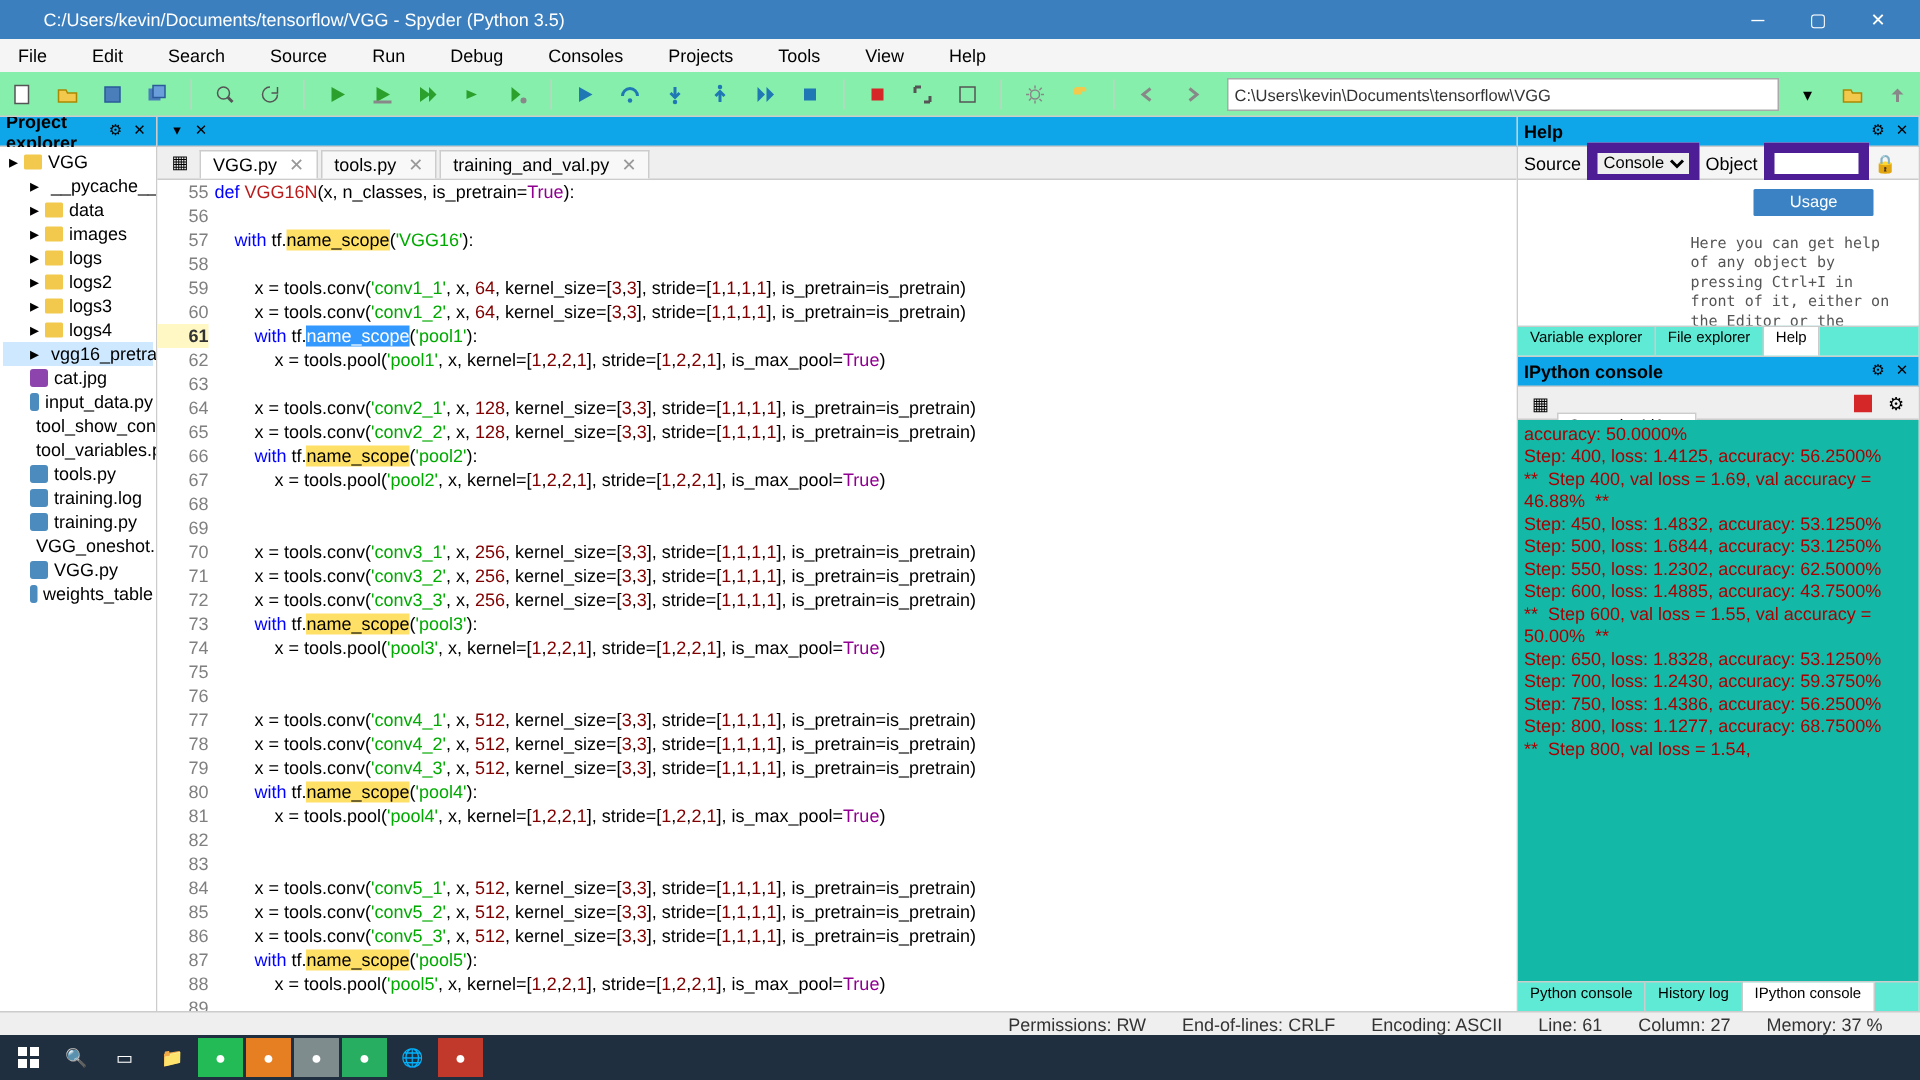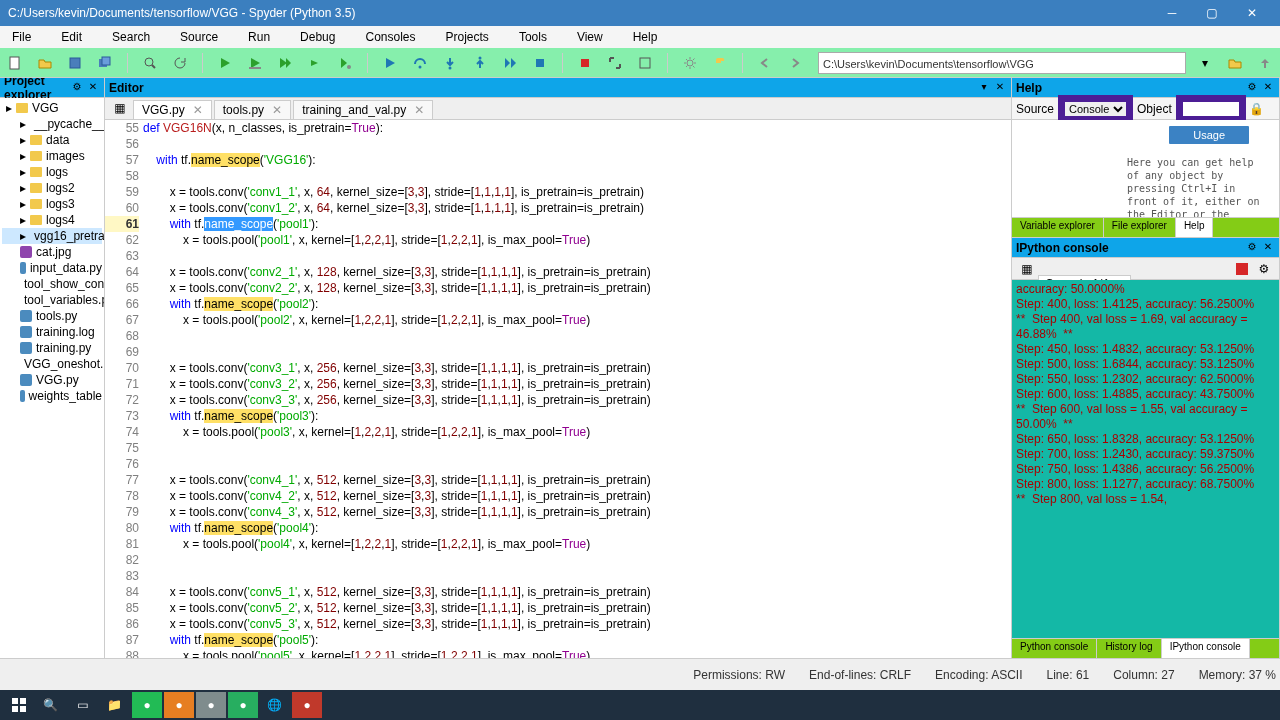--- a/index.html
+++ b/index.html
@@ -1,18 +1,18 @@
 <!DOCTYPE html>
 <html><head>
 <meta charset="utf-8">
 <style>
 * { margin: 0; padding: 0; box-sizing: border-box; font-family: "Segoe UI", Tahoma, sans-serif; font-size: 12px; }
 body { width: 1280px; height: 720px; overflow: hidden; background: #f0f0f0; display: flex; flex-direction: column; }
 .titlebar { background: #3b7fbf; color: #fff; height: 26px; display: flex; align-items: center; padding: 0 8px; }
-.titlebar .title { flex: 1; font-size: 12px; }
+.titlebar .title { flex: 1; font-size: 12px; margin-left: 21px; }
 .titlebar .winbtn { width: 40px; height: 26px; display: flex; align-items: center; justify-content: center; color: #fff; }
 .menubar { background: #f5f5f5; height: 22px; display: flex; align-items: center; padding: 0 4px; gap: 14px; }
 .menubar span { padding: 2px 8px; }
 .toolbar { background: #86efac; height: 30px; display: flex; align-items: center; padding: 2px 4px; gap: 8px; border-bottom: 1px solid #ccc; }
 .tbtn { width: 22px; height: 22px; display: flex; align-items: center; justify-content: center; border: 1px solid transparent; border-radius: 2px; }
 .tsep { width: 1px; height: 20px; background: #ccc; margin: 0 3px; }
 .pathbox { flex: 1; height: 22px; background: #fff; border: 1px solid #aaa; padding: 0 4px; font-size: 11px; line-height: 22px; color: #333; margin-left: 4px; }
 .main { flex: 1; display: flex; overflow: hidden; }
 .panel { display: flex; flex-direction: column; border-right: 1px solid #ccc; }
 .panel-header { background: #0ea5e9; border-bottom: 1px solid #ccc; height: 20px; display: flex; align-items: center; padding: 0 4px; font-size: 11px; }
@@ -44,29 +44,29 @@
 .bool { color: #900090; }
 .sel { background: #ffe066; }
 .selblue { background: #3399ff; color: #fff; }
 .right { width: 268px; display: flex; flex-direction: column; }
 .help { flex: 0 0 160px; border-bottom: 1px solid #ccc; display: flex; flex-direction: column; }
 .help-tools { height: 22px; display: flex; align-items: center; gap: 4px; padding: 0 4px; font-size: 11px; border-bottom: 1px solid #ccc; background: #f5f5f5; }
 .help-tools select, .help-tools input { font-size: 11px; height: 28px; border: 7px solid #4c1d95; }
 .help-body { flex: 1; padding: 8px; overflow: hidden; font-size: 11px; color: #333; background: #fff; position: relative; }
 .usage-btn { position: absolute; right: 30px; top: 6px; background: #3b82c4; color: #fff; padding: 3px 24px; font-size: 11px; border-radius: 1px; }
 .help-text { position: absolute; right: 12px; top: 36px; width: 140px; font-family: Consolas, monospace; font-size: 10px; line-height: 13px; color: #555; }
-.help-tabs { height: 20px; display: flex; background: #84cc16; border-top: 1px solid #ccc; }
+.help-tabs { height: 20px; display: flex; background: #5eead4; border-top: 1px solid #ccc; }
 .help-tab { padding: 2px 8px; font-size: 10px; border-right: 1px solid #ccc; }
 .help-tab.active { background: #fff; }
 .ipython { flex: 1; display: flex; flex-direction: column; }
 .ipy-tabs { height: 22px; background: #efefef; display: flex; align-items: center; padding: 0 4px; font-size: 11px; border-bottom: 1px solid #ccc; }
 .ipy-tab { background: #fff; border: 1px solid #ccc; padding: 1px 6px; display: flex; gap: 4px; margin-top: 30px; }
 .ipy-body { flex: 1; background: #14b8a6; font-family: Consolas, monospace; font-size: 12px; line-height: 15px; padding: 2px 4px; overflow: hidden; white-space: pre-wrap; }
 .ipy-red { color: #aa0000; }
-.statusbar { height: 32px; background: #efefef; border-top: 1px solid #ccc; display: flex; align-items: center; padding: 0 4px; font-size: 11px; color: #333; }
+.statusbar { height: 16px; background: #efefef; border-top: 1px solid #ccc; display: flex; align-items: center; padding: 0 25px; font-size: 11px; color: #333; }
 .statusbar .sb-item { margin-left: 24px; }
 .statusbar .spacer { flex: 1; }
 .taskbar { height: 30px; background: #1f2f3f; display: flex; align-items: center; gap: 2px; padding: 0 4px; }
 .taskbtn { width: 30px; height: 26px; display: flex; align-items: center; justify-content: center; color: #fff; }
 svg { display: block; }
 </style>
 </head>
 <body>
 
 <div class="titlebar">
@@ -338,21 +338,20 @@
           <li class="indent1">
             <span class="py-icon"></span>
             <span>weights_table</span>
           </li>
         </ul>
     </div>
   </div>
 
   <div class="editor">
     <div class="panel-header">
-      <span class="ph-title">Editor</span>
       <span class="ph-btn">▾</span>
       <span class="ph-btn">✕</span>
     </div>
     <div class="editor-tabs">
       <div class="tbtn">▦</div>
       <div class="editor-tab active">
           <span>VGG.py</span>
           <span class="close">✕</span>
         </div>
       <div class="editor-tab">

